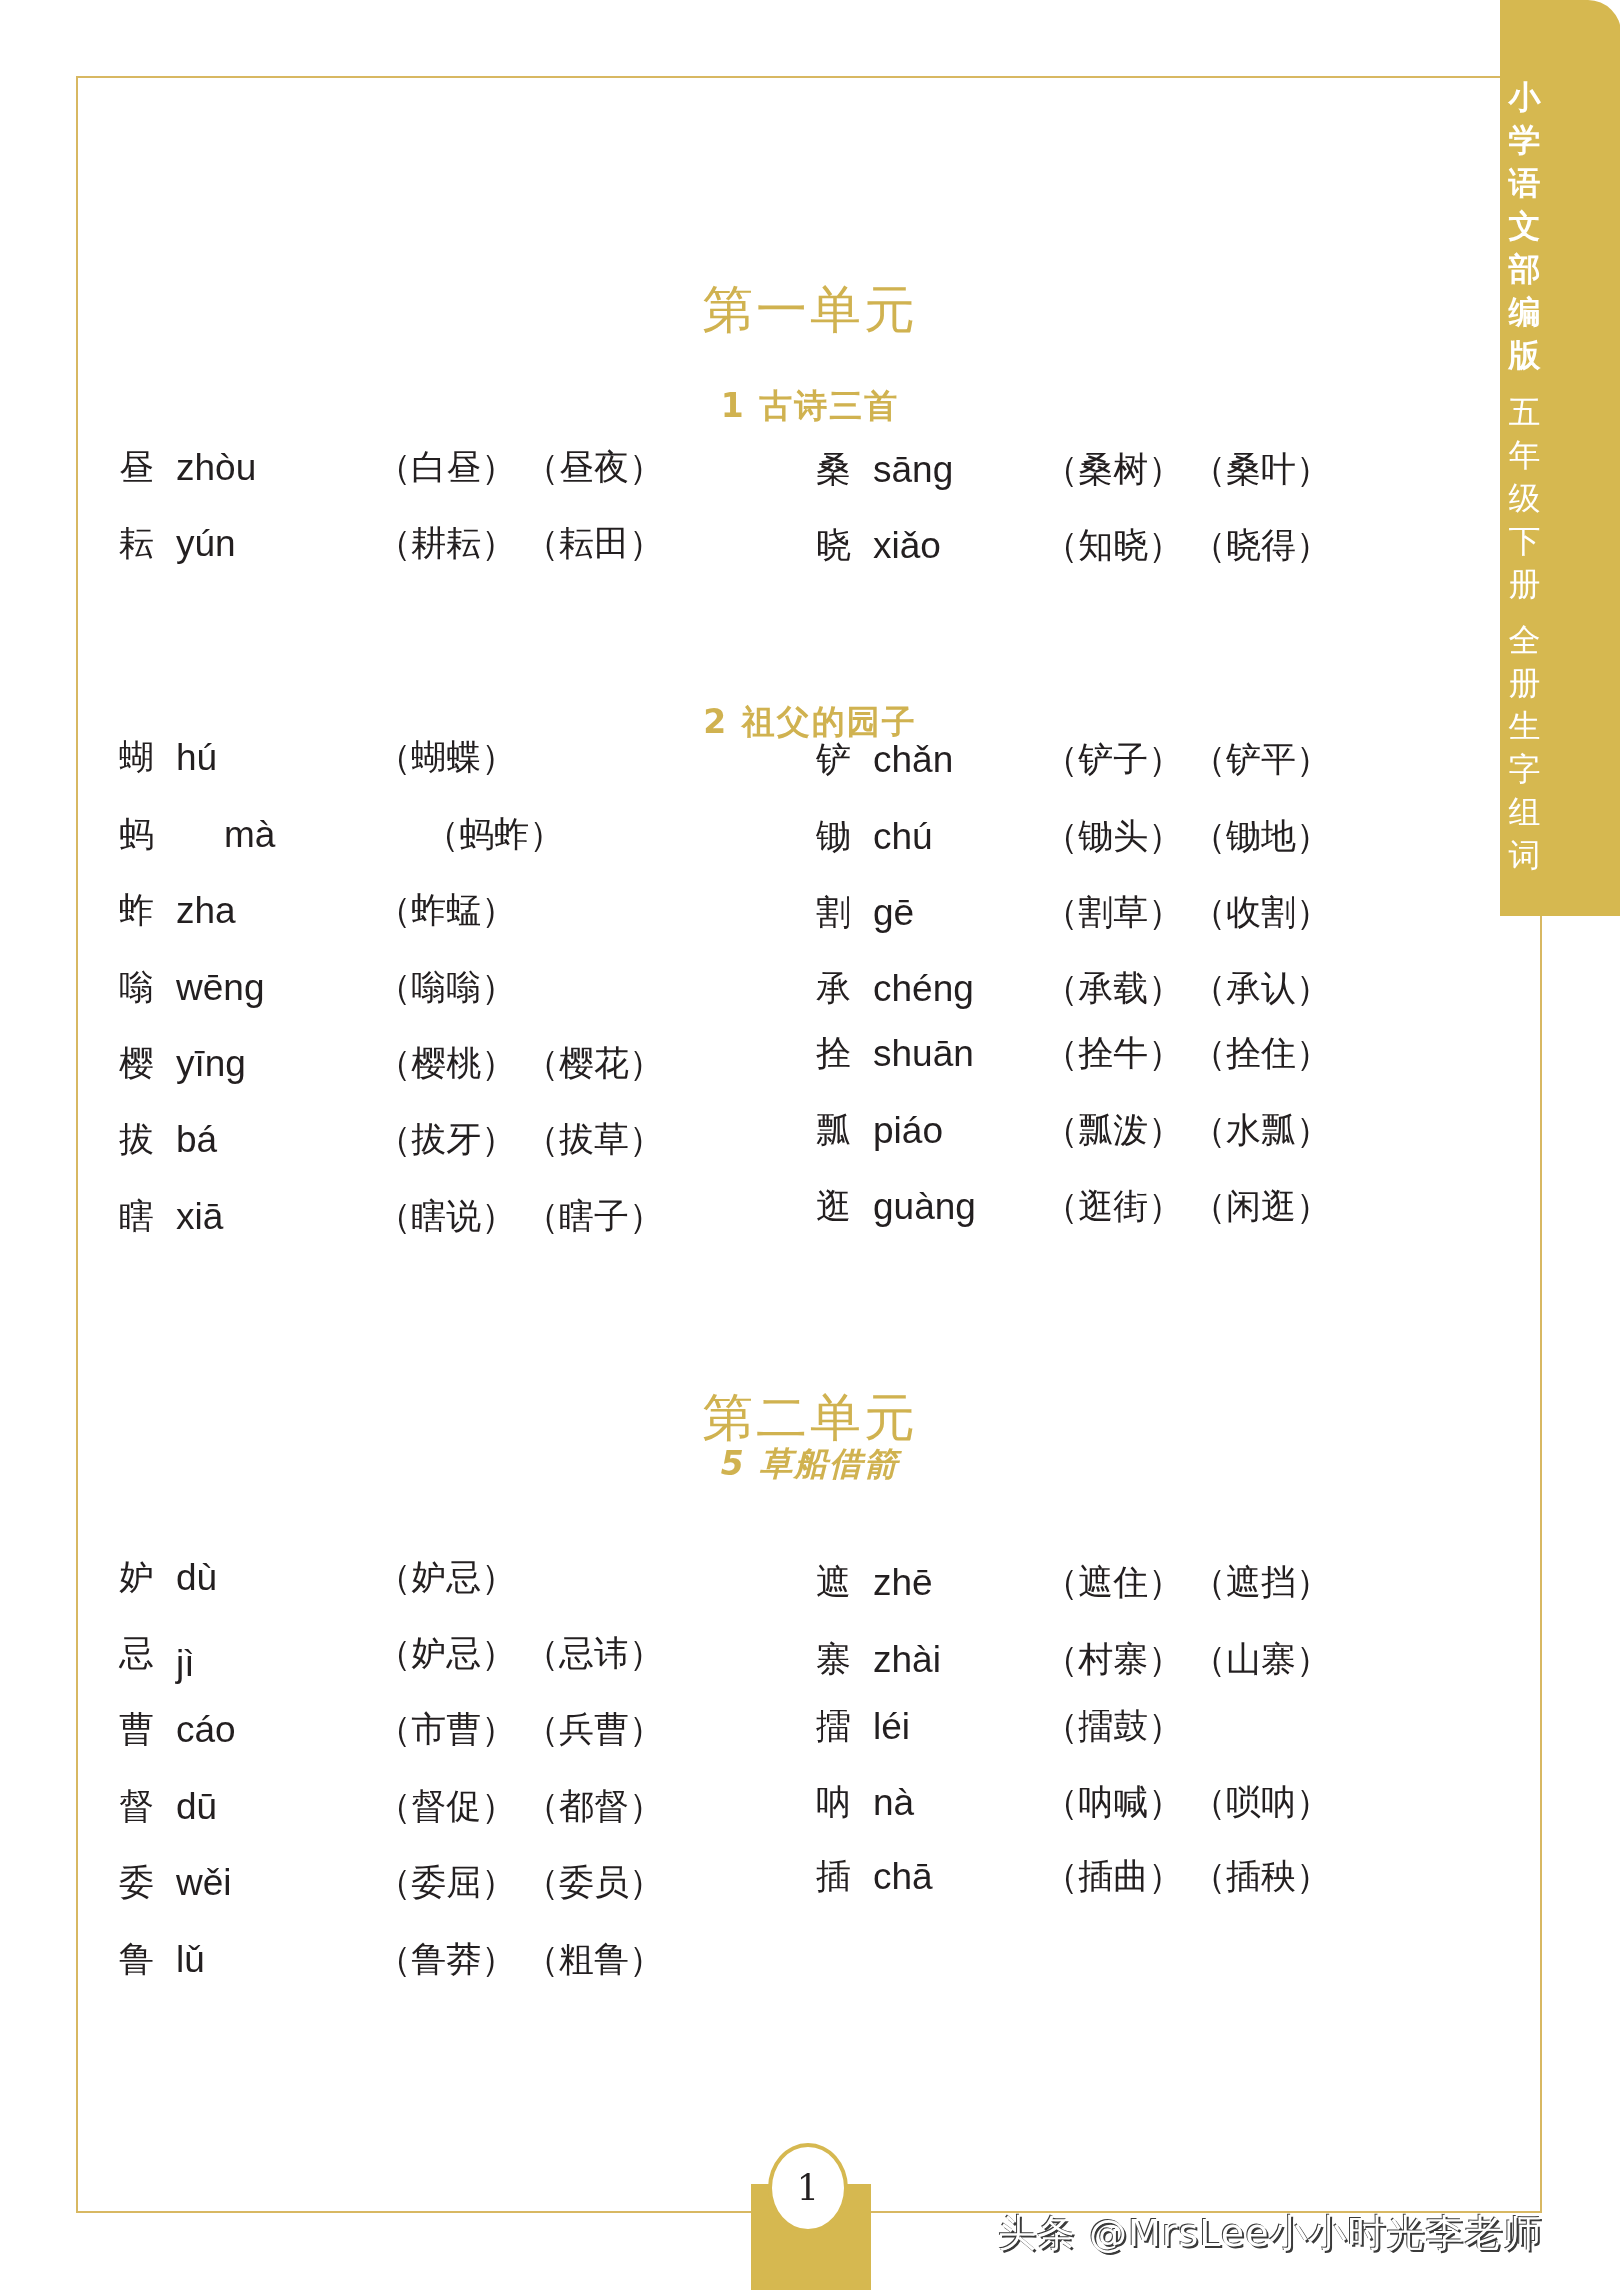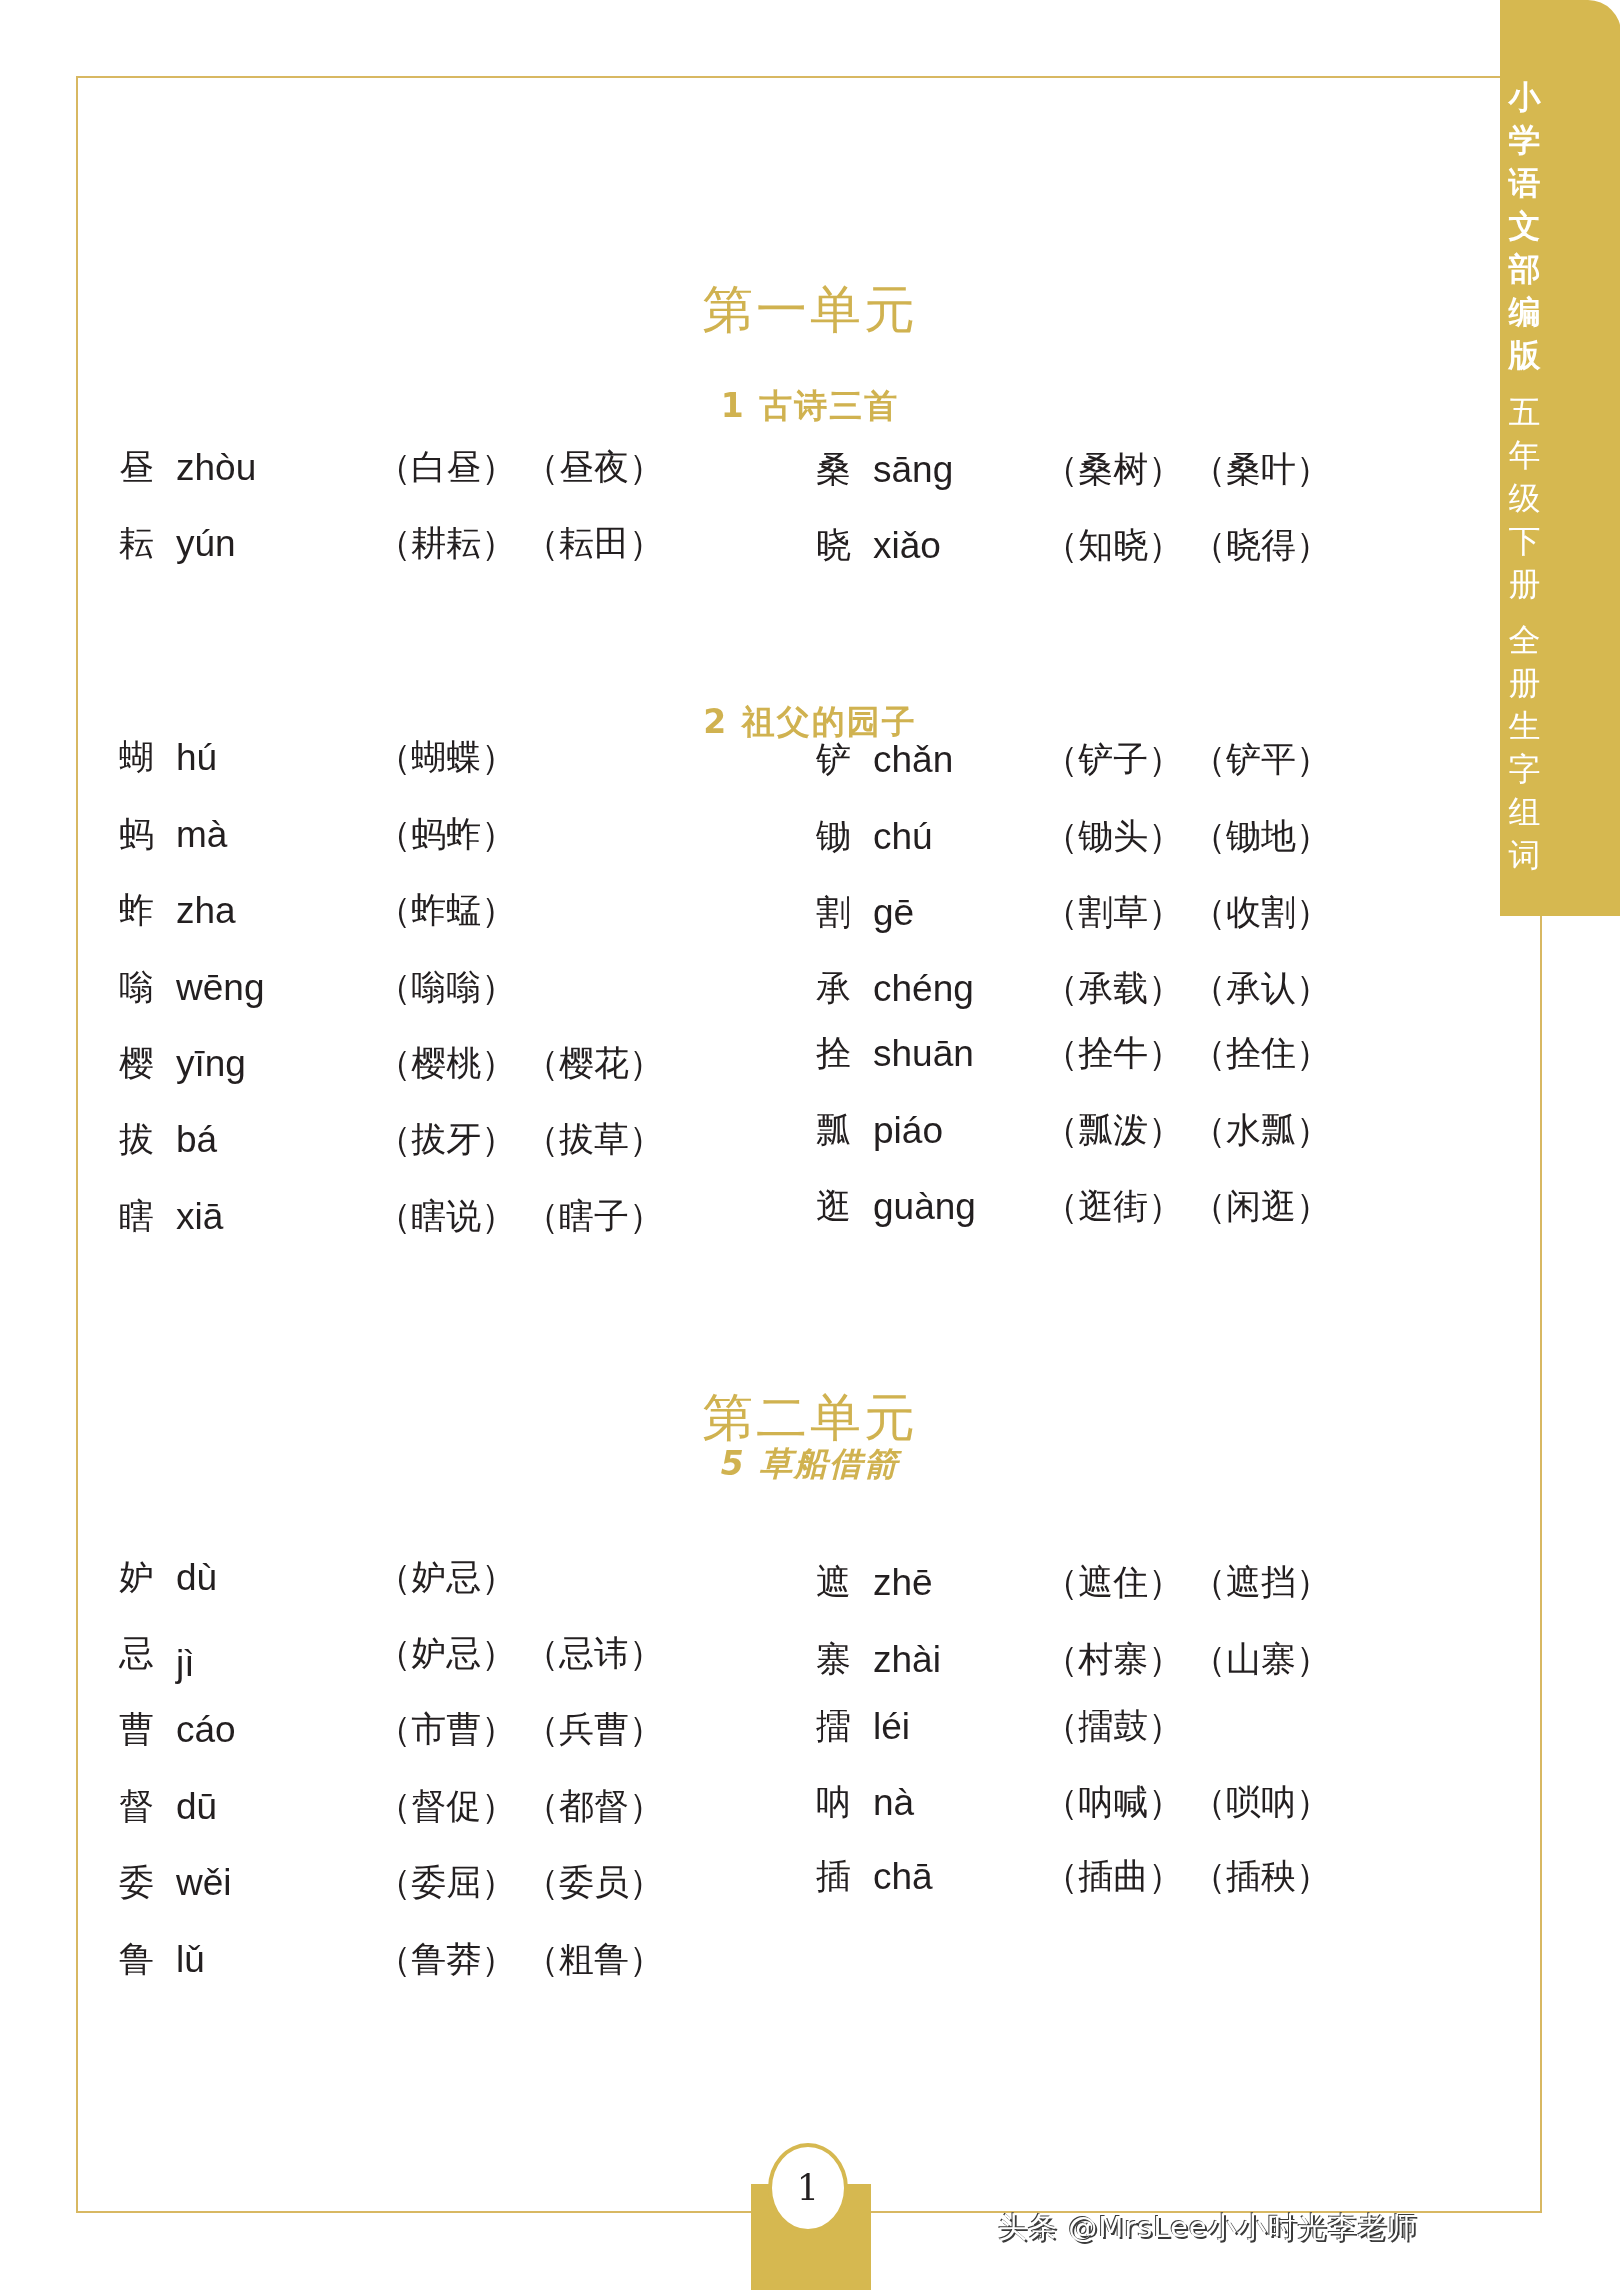--- a/index.html
+++ b/index.html
@@ -51,21 +51,21 @@
       background: #d6b850;
     }
     .page-circle {
       position: absolute; left: 768px; top: 2143px; width: 80px; height: 90px;
       border-radius: 50%; background: #ffffff; border: 4.9px solid #d6b850;
       box-sizing: border-box; display: flex; align-items: center; justify-content: center;
       font-family: "DejaVu Serif", serif; font-size: 35px; color: #231f20;
     }
     .watermark {
       position: absolute; left: 998px; top: 2208px;
-      font-size: 29px; color: #ffffff;
+      font-size: 38px; color: #ffffff;
       text-shadow: 2px 2px 0 #3a3a3a, -1px -1px 0 #3a3a3a;
       letter-spacing: 1px;
     }
   </style>
 </head>
 <body>
 
 <div class="frame"></div>
 
 <div class="side-tab"></div>
@@ -139,21 +139,21 @@
 <div>
     <div class="row" style="left: 119px; top: 733px;">
       <span class="char">蝴</span>
       <span class="pinyin" style="width: 210px;">hú</span>
       <span class="words">
         <span class="word">蝴蝶</span>
       </span>
     </div>
     <div class="row" style="left: 119px; top: 810px;">
       <span class="char">蚂</span>
-      <span class="pinyin" style="width: 210px;">mà</span>
+      <span class="pinyin" style="width: 210px; margin-left: 48px;">mà</span>
       <span class="words">
         <span class="word">蚂蚱</span>
       </span>
     </div>
     <div class="row" style="left: 119px; top: 886px;">
       <span class="char">蚱</span>
       <span class="pinyin" style="width: 210px;">zha</span>
       <span class="words">
         <span class="word">蚱蜢</span>
       </span>

